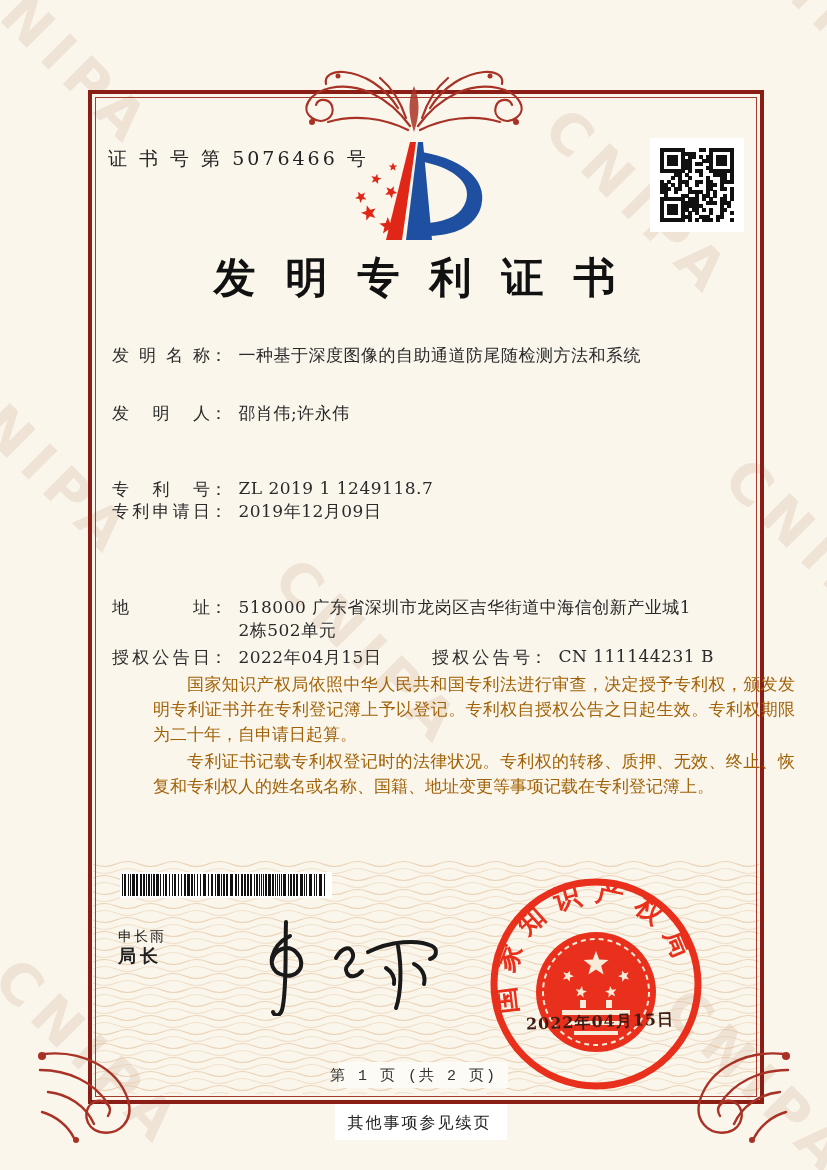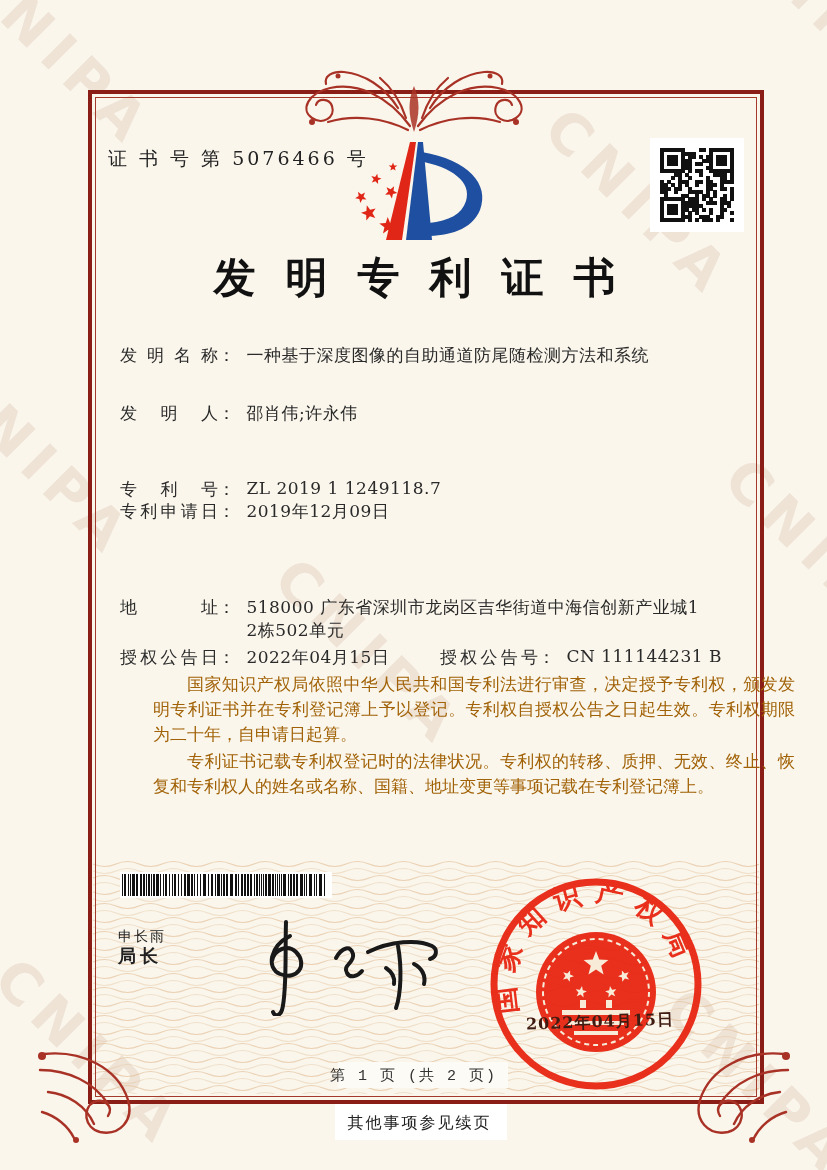--- a/index.html
+++ b/index.html
@@ -11,21 +11,21 @@
   .frame{position:absolute;left:88px;top:90px;width:668px;height:1006px;
          border:4px solid #8a1d15;}
   .frame::after{content:"";position:absolute;left:3px;top:3px;right:3px;bottom:3px;
          border:1px solid #a33a2c;}
   .certno{position:absolute;left:108px;top:146px;font-size:19px;letter-spacing:3px;}
   .logo{position:absolute;left:332px;top:136px;}
   .qrpatch{position:absolute;left:650px;top:138px;width:94px;height:94px;background:#fff;}
   .qrpatch svg{position:absolute;left:10px;top:10px;}
   .title{position:absolute;left:0;right:0;top:250px;text-align:center;
          font-size:42px;font-weight:bold;letter-spacing:30px;padding-left:32px;color:#111;}
-  .row{position:absolute;left:112px;font-size:17px;color:#2a2a2a;margin-left:8px;}
+  .row{position:absolute;left:112px;font-size:17px;color:#2a2a2a;}
   .flabel{display:inline-block;width:98px;text-align:justify;text-align-last:justify;vertical-align:top;}
   .fcolon{vertical-align:top;}
   .fvalue{display:inline-block;margin-left:6px;max-width:520px;vertical-align:top;letter-spacing:0.5px;}
   .grant2{position:absolute;left:320px;top:0;white-space:nowrap;}
   .bodytext{position:absolute;left:110px;top:672px;width:642px;font-size:17px;
             line-height:25px;text-align:justify;color:#a16207;margin-left:43px;}
   .bodytext p{margin:0 0 2px 0;text-indent:2em;}
   .barcode{position:absolute;left:120px;top:872px;}
   .signer-title{position:absolute;left:118px;top:944px;font-size:18px;letter-spacing:4px;font-weight:bold;}
   .signer-name{position:absolute;left:118px;top:928px;font-size:14px;letter-spacing:2px;}

